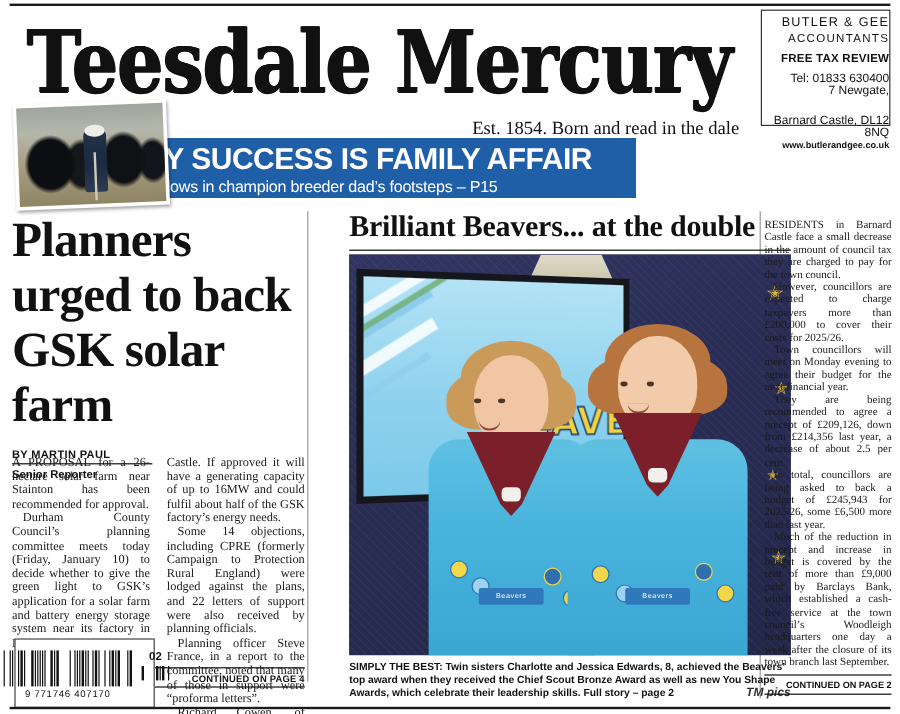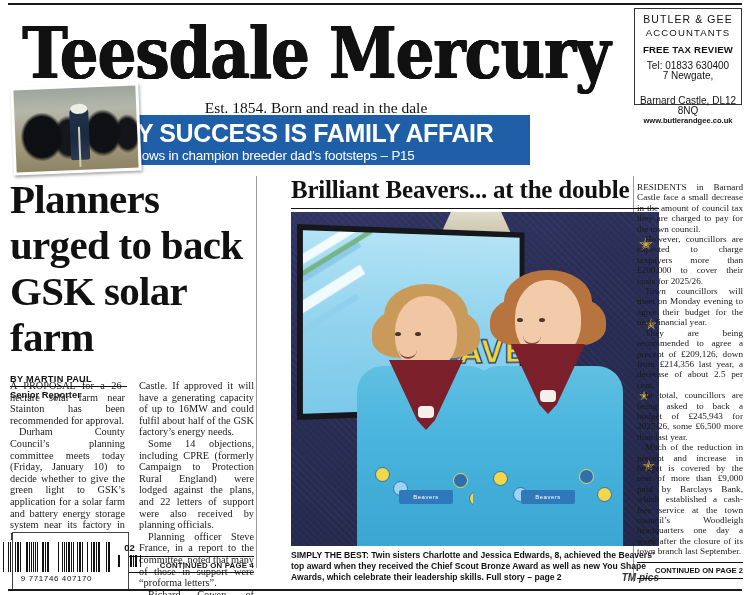--- a/index.html
+++ b/index.html
@@ -33,29 +33,29 @@
     font-style:normal;
   }
   .mast-title span{
     display:inline-block;
     font-family:"DejaVu Serif", serif;
     text-shadow:
       0.6px 0 0 #111, -0.6px 0 0 #111,
       0 0.4px 0 #111, 0 -0.4px 0 #111;
   }
   .mast-sub{
-    position:absolute;left:16px;top:93px;width:600px;text-align:center;
+    position:absolute;left:16px;top:93px;width:600px;text-align:right;
     font-family:"Liberation Serif", serif;font-size:15.5px;color:#111;
   }
 
   
   .adbox{
     position:absolute;left:634px;top:8px;width:108px;height:97px;
     border:1px solid #333;background:#fff;box-sizing:border-box;
-    text-align:center;padding-top:4px;
+    text-align:right;padding-top:4px;
     font-family:"Liberation Sans", sans-serif;
   }
   .ad-l1{font-size:10.5px;letter-spacing:1.1px;color:#111;font-weight:400;line-height:13px;}
   .ad-l2{font-size:9.6px;letter-spacing:1.1px;color:#111;line-height:13px;}
   .ad-l3{font-size:9.6px;font-weight:bold;color:#111;line-height:15px;margin-top:3px;letter-spacing:.2px;}
   .ad-small{font-size:10px;color:#111;line-height:9.6px;margin-top:4px;}
   .ad-web{font-size:7.6px;color:#111;font-weight:bold;line-height:10px;margin-top:1px;}
 
   
   .horse-shot{

